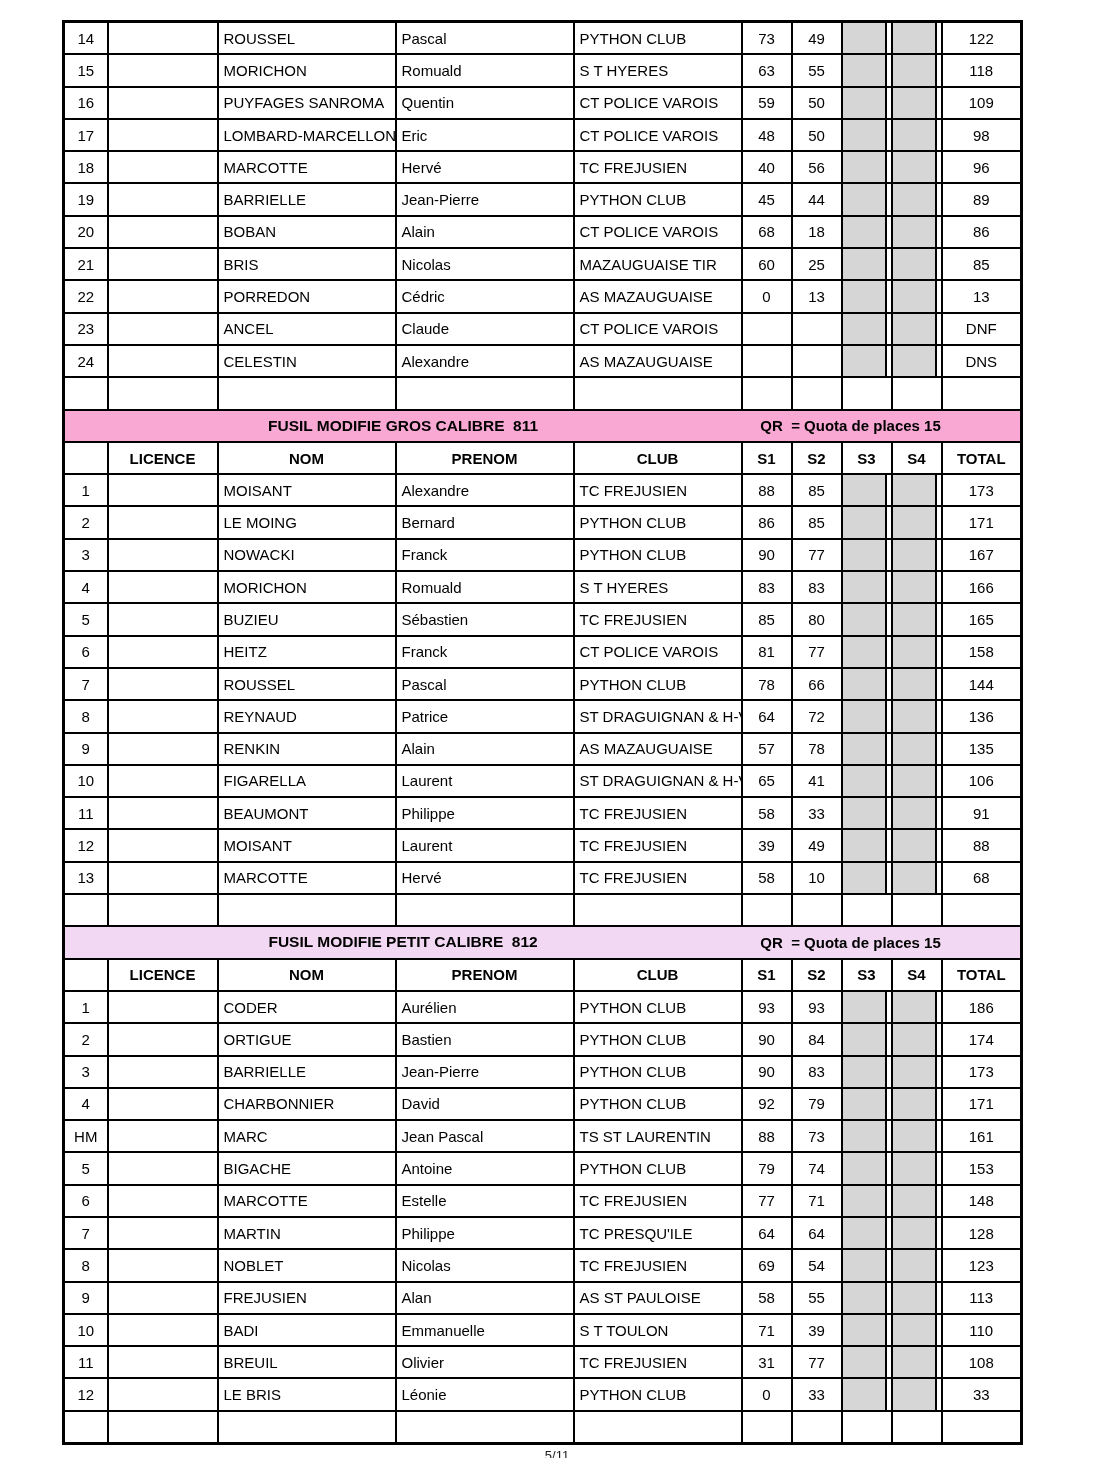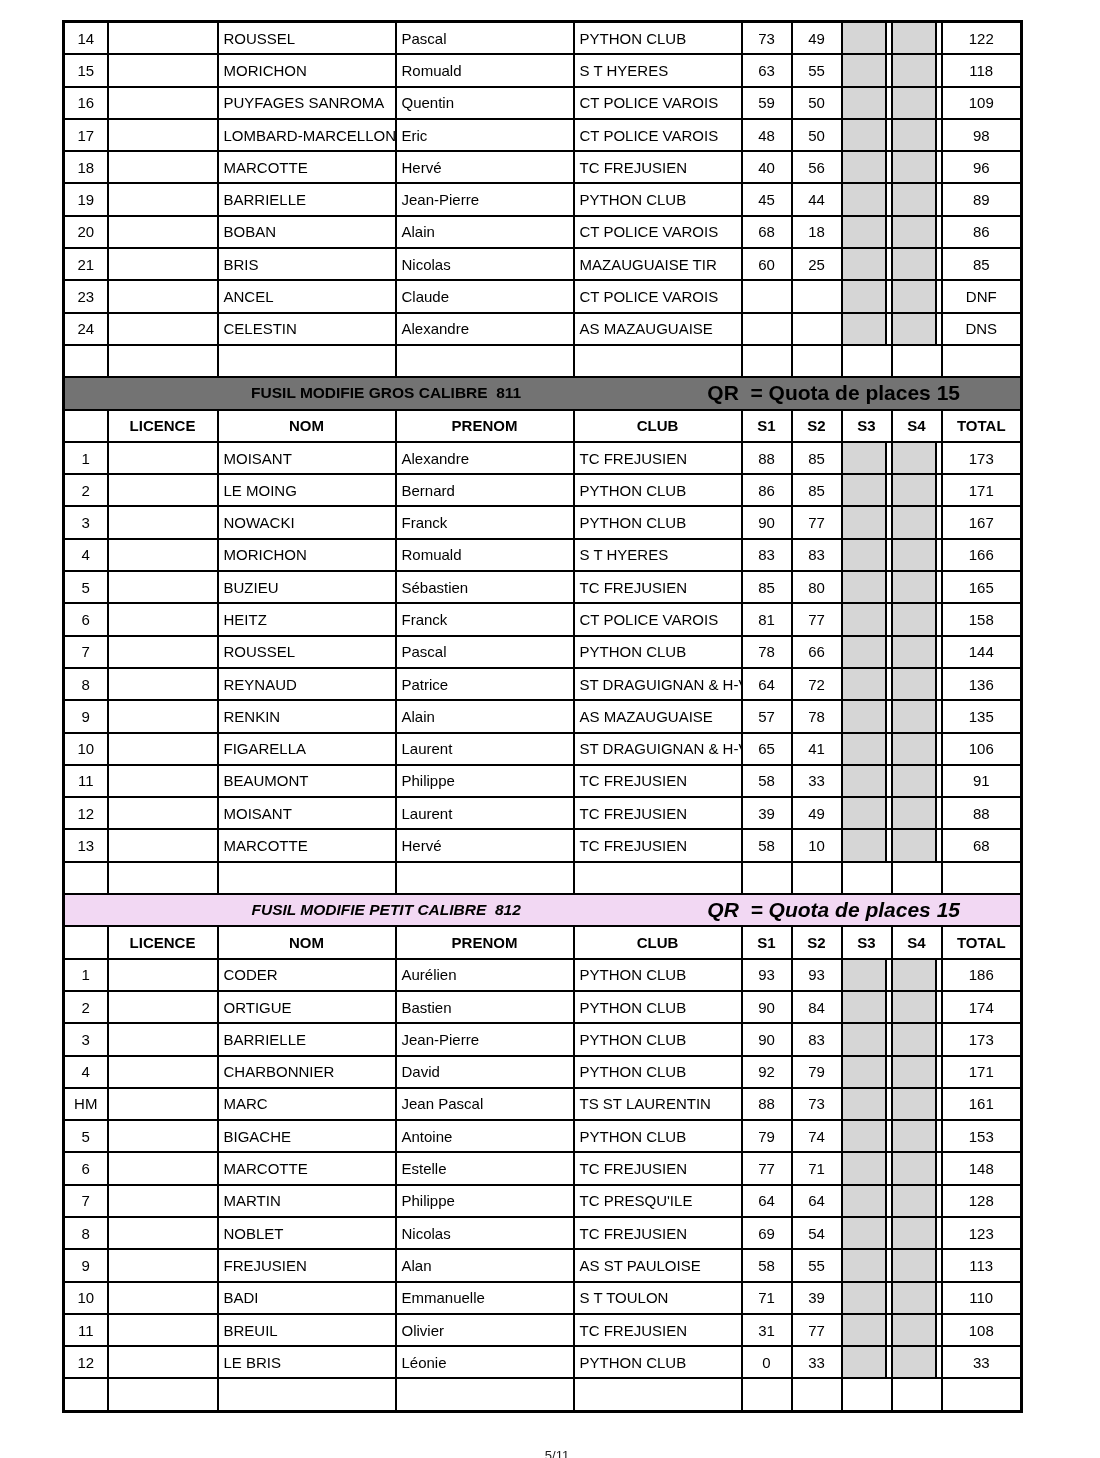--- a/index.html
+++ b/index.html
@@ -21,21 +21,21 @@
     white-space:nowrap;
     vertical-align:middle;
     text-align:center;
     background:#fff;
   }
   td.al{text-align:left;padding-left:5px;}
   th{font-weight:bold;}
   tr.band-row td{font-weight:bold;padding:0;}
   .band-wrap{display:flex;align-items:center;width:100%;height:100%;}
   .band-title{width:70.8%;text-align:center;white-space:pre;font-size:15.5px;}
-  .band-quota{flex:1;text-align:left;padding-right:60px;white-space:pre;font-size:21px;}
+  .band-quota{flex:1;text-align:center;padding-right:60px;white-space:pre;font-size:15px;}
   td.gray{
     box-shadow: inset -4px 0 0 #ffffff, inset -6px 0 0 #000000;
   }
   #page-footer{
     position:absolute;left:78px;width:958px;top:1448px;
     text-align:center;font-size:13px;color:#1a1a1a;
   }
 </style>
 </head>
 <body>
@@ -144,20 +144,32 @@
         <td class="al">BRIS</td>
         <td class="al">Nicolas</td>
         <td class="al">MAZAUGUAISE TIR</td>
         <td>60</td>
         <td>25</td>
         <td class="gray" style="background: rgb(214, 214, 214);"></td>
         <td class="gray" style="background: rgb(214, 214, 214);"></td>
         <td>85</td>
       </tr>
       <tr>
+        <td>22</td>
+        <td></td>
+        <td class="al">PORREDON</td>
+        <td class="al">Cédric</td>
+        <td class="al">AS MAZAUGUAISE</td>
+        <td>0</td>
+        <td>13</td>
+        <td class="gray" style="background: rgb(214, 214, 214);"></td>
+        <td class="gray" style="background: rgb(214, 214, 214);"></td>
+        <td>13</td>
+      </tr>
+      <tr>
         <td>23</td>
         <td></td>
         <td class="al">ANCEL</td>
         <td class="al">Claude</td>
         <td class="al">CT POLICE VAROIS</td>
         <td></td>
         <td></td>
         <td class="gray" style="background: rgb(214, 214, 214);"></td>
         <td class="gray" style="background: rgb(214, 214, 214);"></td>
         <td>DNF</td>
@@ -180,21 +192,21 @@
         <td class="al"></td>
         <td class="al"></td>
         <td class="al"></td>
         <td></td>
         <td></td>
         <td></td>
         <td></td>
         <td></td>
       </tr>
       <tr class="band-row">
-        <td colspan="10" style="background: #737373;">
+        <td colspan="10" style="background: #f9a8d4;">
           <div class="band-wrap">
             <span class="band-title">FUSIL MODIFIE GROS CALIBRE  811</span>
             <span class="band-quota">QR  = Quota de places 15</span>
           </div>
         </td>
       </tr>
       <tr>
         <th></th>
         <th>LICENCE</th>
         <th>NOM</th>
@@ -368,21 +380,21 @@
         <td class="al"></td>
         <td class="al"></td>
         <td class="al"></td>
         <td></td>
         <td></td>
         <td></td>
         <td></td>
         <td></td>
       </tr>
       <tr class="band-row">
-        <td colspan="10" style="background: rgb(242, 216, 243); font-style: italic;">
+        <td colspan="10" style="background: rgb(242, 216, 243);">
           <div class="band-wrap">
             <span class="band-title">FUSIL MODIFIE PETIT CALIBRE  812</span>
             <span class="band-quota">QR  = Quota de places 15</span>
           </div>
         </td>
       </tr>
       <tr>
         <th></th>
         <th>LICENCE</th>
         <th>NOM</th>

